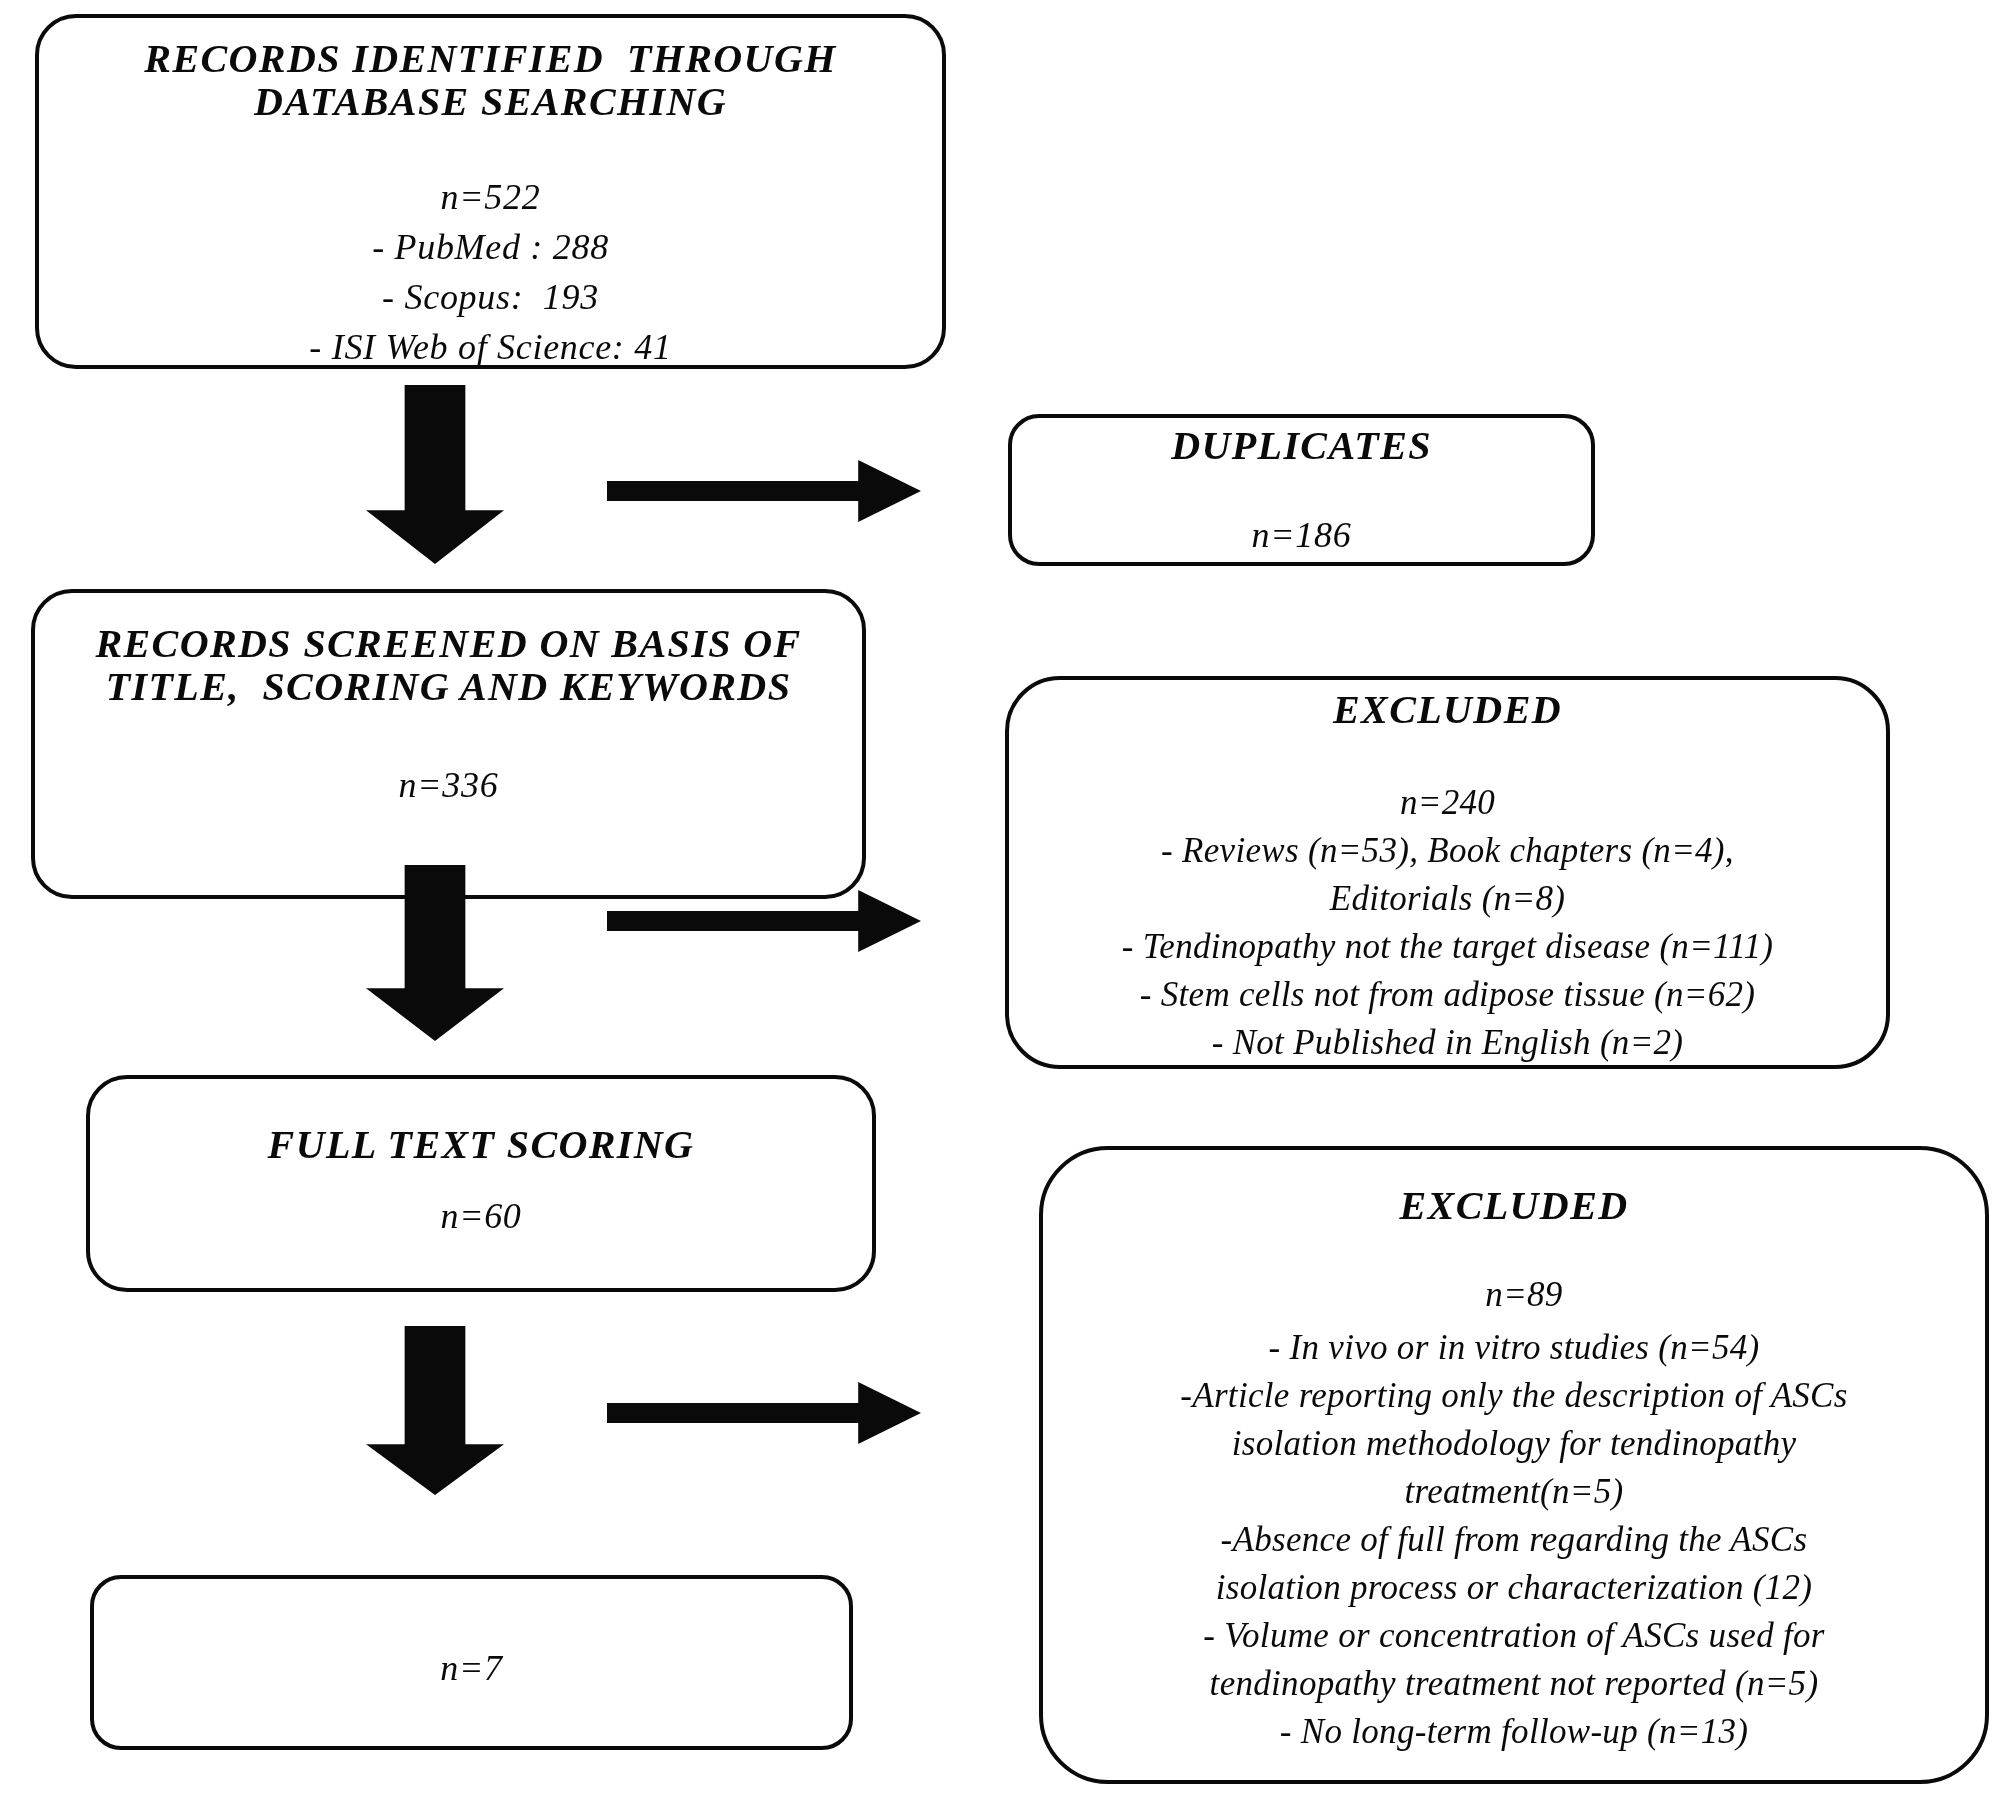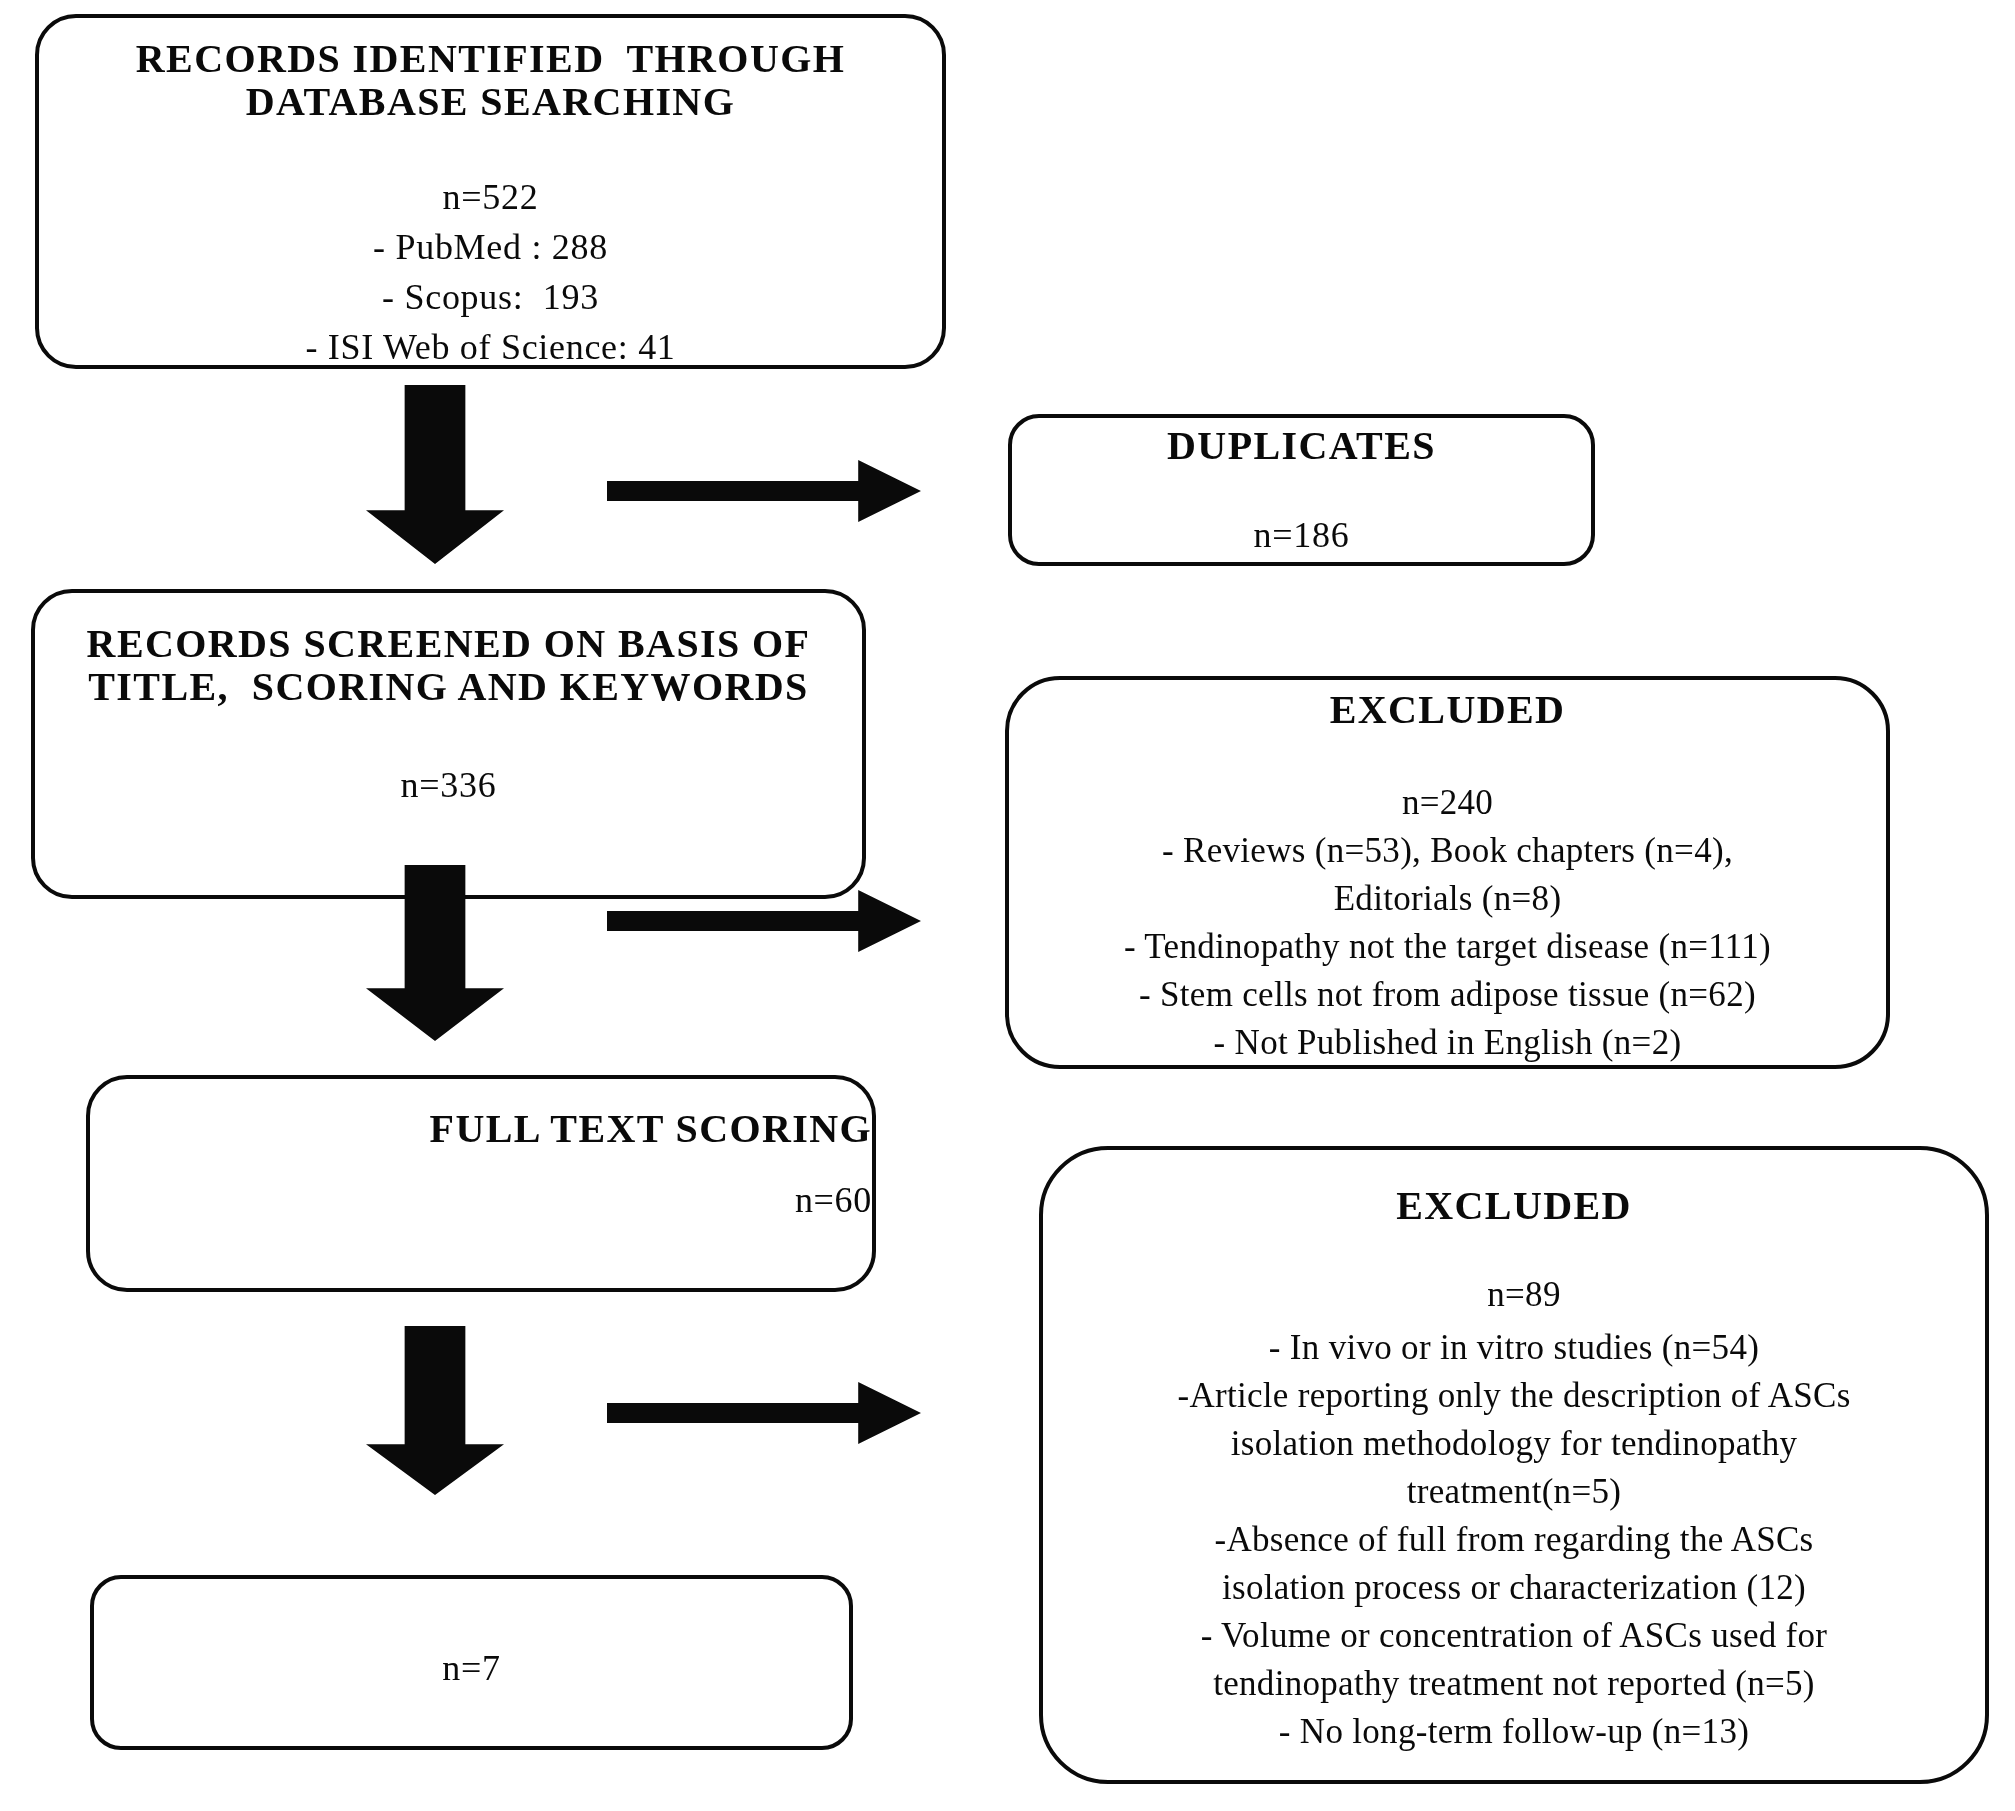--- a/index.html
+++ b/index.html
@@ -4,20 +4,21 @@
 <style>
   html, body { margin: 0; padding: 0; background: #ffffff; }
   #canvas {
     position: relative;
     width: 2015px;
     height: 1811px;
     background: #ffffff;
     overflow: hidden;
     font-family: "Liberation Serif", serif;
     color: #0a0a0a;
+    font-style: italic;
   }
   .box {
     position: absolute;
     box-sizing: border-box;
     border: 4.8px solid #0a0a0a;
     background: #ffffff;
     text-align: center;
   }
   .title-line {
     font-weight: bold;
@@ -90,21 +91,21 @@
   <div class="box ex1" style="left:1005px; top:676px; width:885px; height:393px; border-radius:55px; padding-top:7.6px;">
     <div class="title-line">EXCLUDED</div>
     <div class="ex-count" style="margin-top:48px;">n=240</div>
     <div class="ex-line">- Reviews (n=53), Book chapters (n=4),</div>
     <div class="ex-line">Editorials (n=8)</div>
     <div class="ex-line">- Tendinopathy not the target disease (n=111)</div>
     <div class="ex-line">- Stem cells not from adipose tissue (n=62)</div>
     <div class="ex-line">- Not Published in English (n=2)</div>
   </div>
 
-  <div class="box" style="left:86px; top:1075px; width:790px; height:217px; border-radius:41px; padding-top:28px;text-align:right;">
+  <div class="box" style="left:86px; top:1075px; width:790px; height:217px; border-radius:41px; padding-top:44px;">
     <div class="title-line">FULL TEXT SCORING</div>
     <div class="body-line" style="margin-top:25px;">n=60</div>
   </div>
 
   <div class="arrow arrow-down" style="left:366px; top:1326px; width:138px; height:169px;"></div>
 
   <div class="arrow arrow-right" style="left:607px; top:1382px; width:314px; height:62px;"></div>
 
   <div class="box ex2" style="left:1039px; top:1146px; width:950px; height:638px; border-radius:69px; padding-top:34px;">
     <div class="title-line">EXCLUDED</div>

